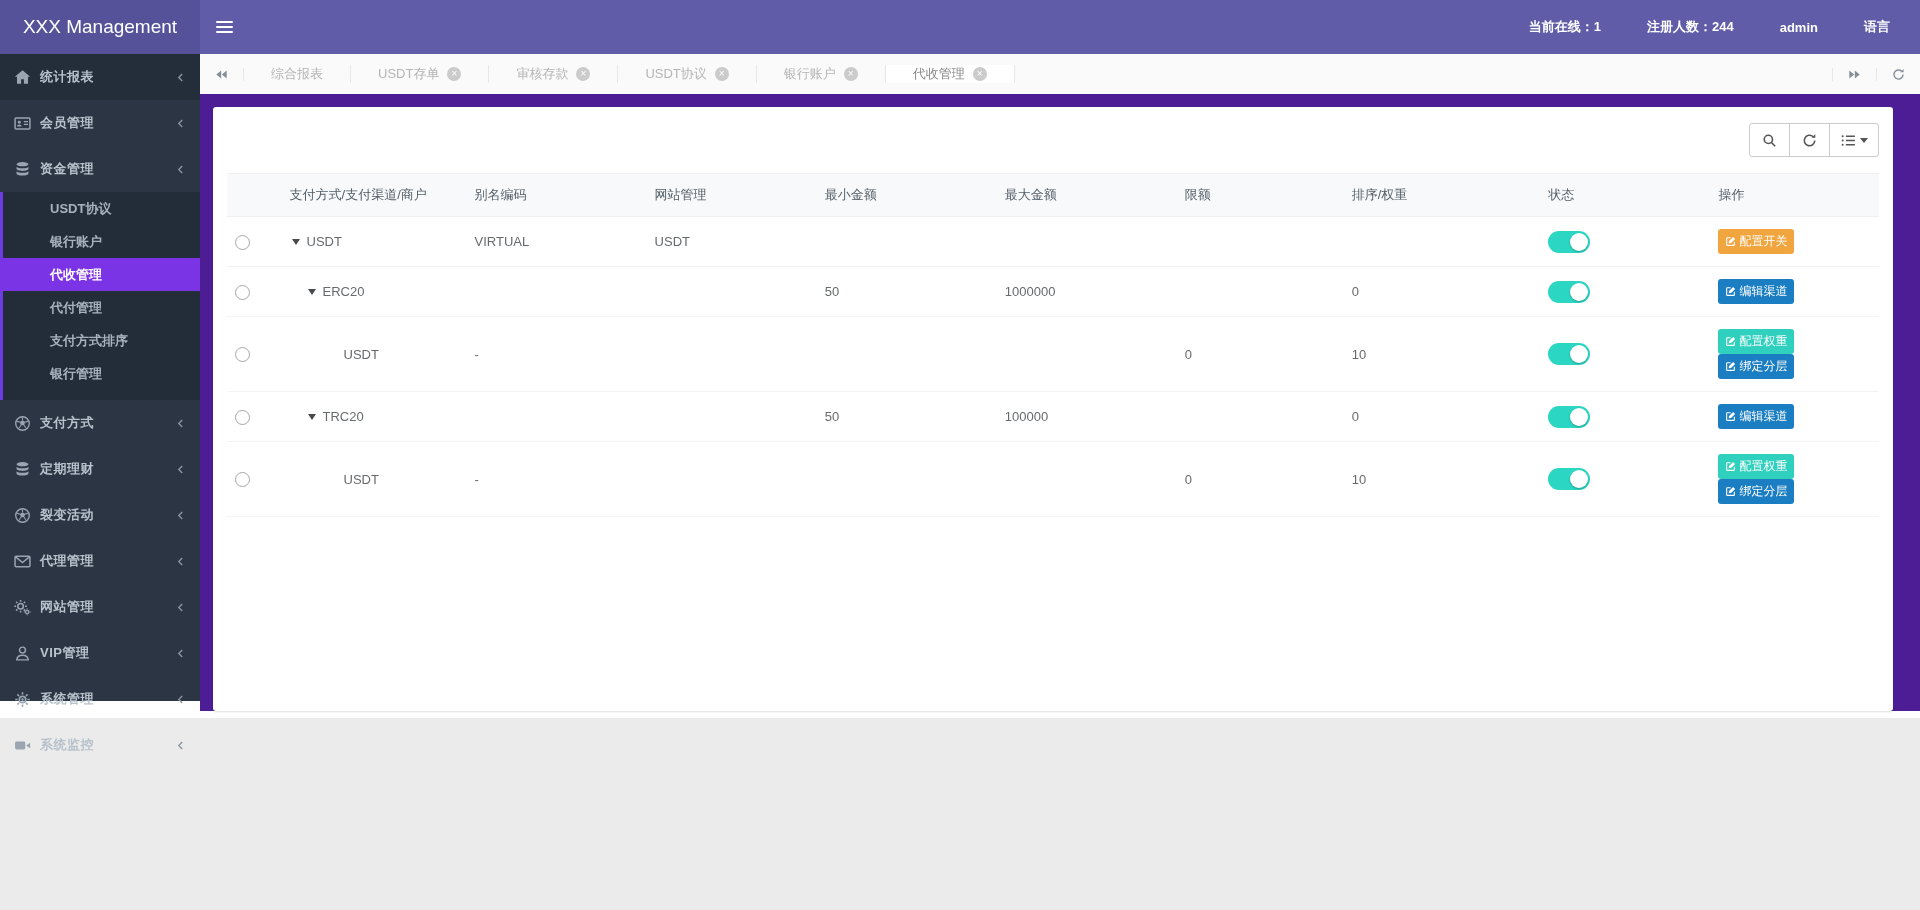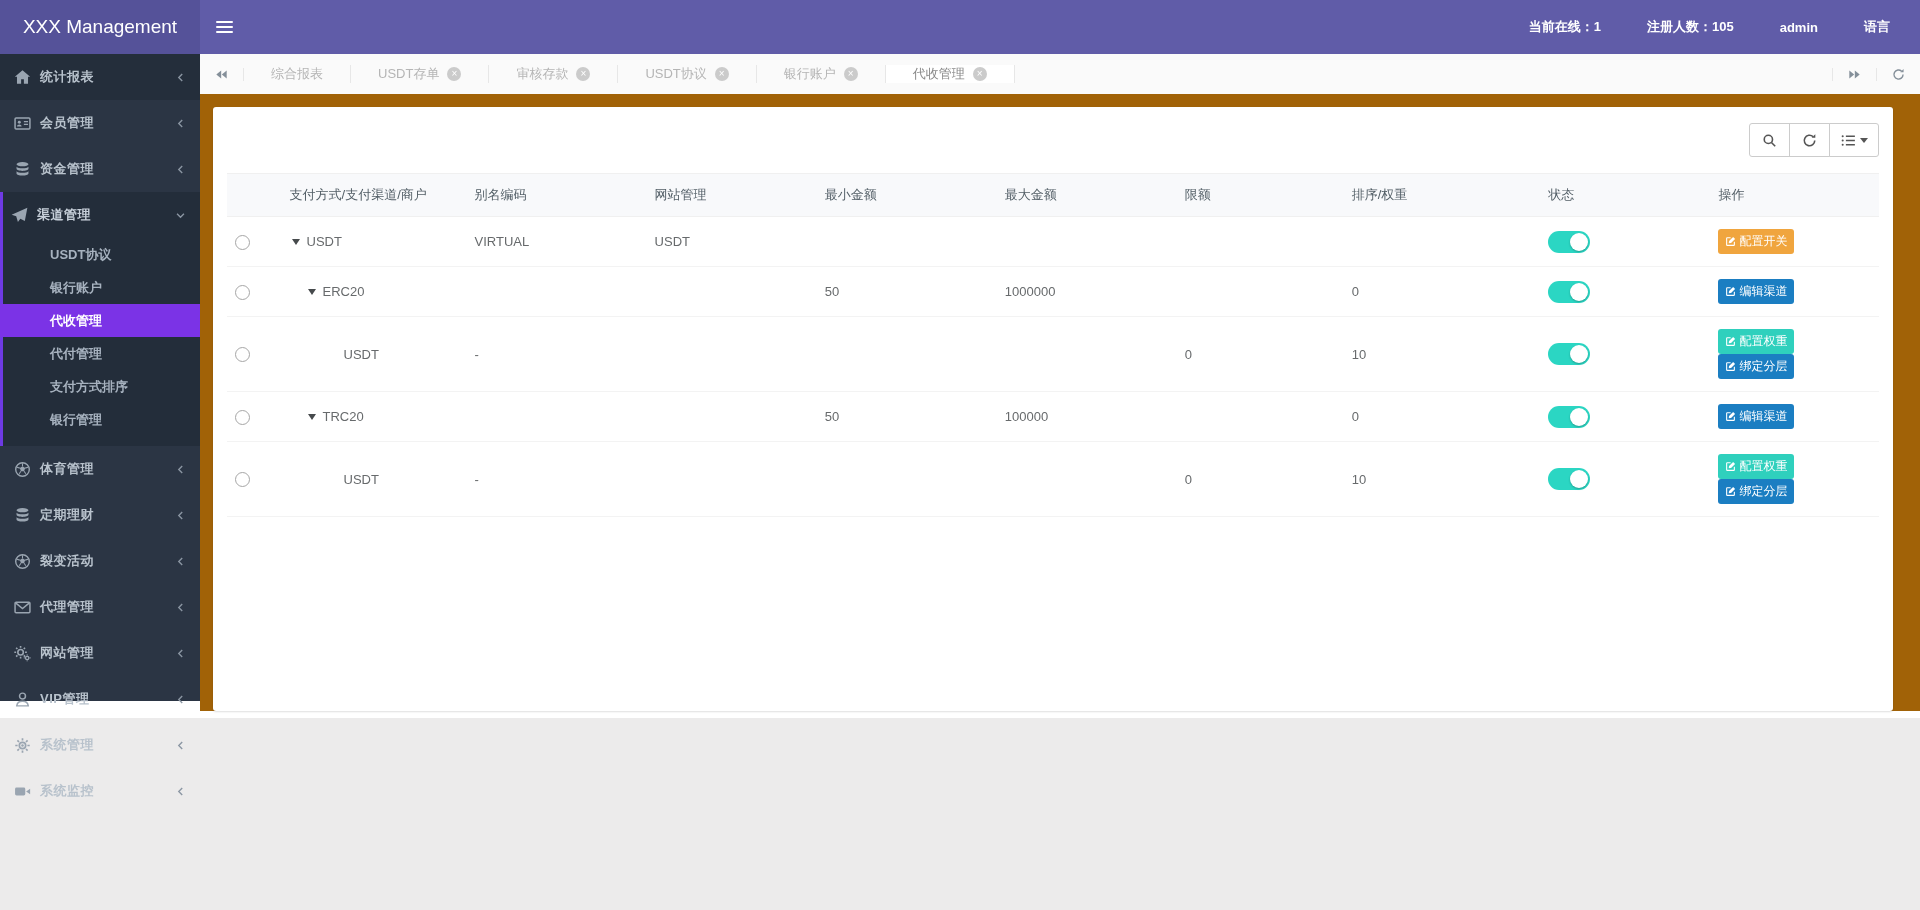--- a/index.html
+++ b/index.html
@@ -39,21 +39,21 @@
   .tabbar { height:40px; background:#fafafa; display:flex; align-items:center; font-size:13px; color:#b5b5b5; flex:none; }
   .tab-scroll { width:44px; display:flex; align-items:center; justify-content:center; color:#848f99; border-right:1px solid #e7e7e7; cursor:pointer; background:#fafafa; }
   .tab-scroll.rt { border-right:none; border-left:1px solid #e7e7e7; }
   .tab-scroll svg { width:13px; height:13px; }
   .tab { display:flex; align-items:center; gap:8px; padding:0 27px; border-right:1px solid #e7e7e7; cursor:pointer; white-space:nowrap; }
   .tab.active { background:#fff; color:#8a8a8a; }
   .tab-close { width:14px; height:14px; border-radius:50%; background:#cbcbcb; color:#fff; font-size:10px; line-height:14px; text-align:center; cursor:pointer; }
   .tab-fill { flex:1; }
 
   
-  .content { flex:1; background:#a16207; padding:13px 27px 0 13px; }
+  .content { flex:1; background:#4c1d95; padding:13px 27px 0 13px; }
   .card { background:#fff; height:604px; border-radius:3px; box-shadow:0 1px 2px rgba(0,0,0,.13); padding:16px 14px 0; }
   .card-tools { display:flex; justify-content:flex-end; margin-bottom:16px; }
   .btn-group { display:flex; }
   .btn-group button { width:41px; height:34px; background:#fff; border:1px solid #ccc; margin-left:-1px; display:flex; align-items:center; justify-content:center; gap:4px; color:#555; cursor:pointer; }
   .btn-group button:first-child { border-radius:3px 0 0 3px; margin-left:0; }
   .btn-group button:last-child { border-radius:0 3px 3px 0; width:50px; }
   .btn-group svg { width:15px; height:15px; }
   .dd-caret { width:0; height:0; border-left:4px solid transparent; border-right:4px solid transparent; border-top:5px solid #555; }
 
   
@@ -81,21 +81,21 @@
 
   <header class="navbar">
     <div class="brand">XXX Management</div>
     <button class="hamburger">
       <span class="bar"></span>
       <span class="bar"></span>
       <span class="bar"></span>
     </button>
     <div class="nav-right">
       <span>当前在线：1</span>
-      <span>注册人数：105</span>
+      <span>注册人数：244</span>
       <span class="clickable">admin</span>
       <span class="clickable">语言</span>
     </div>
   </header>
 
   <div class="shell">
 
     <aside class="sidebar">
       <div class="sn-item dark">
         <span class="sn-ic" style="display: inline-flex;">
@@ -136,50 +136,37 @@
           </span>
         <span class="sn-lb">资金管理</span>
         <span class="sn-ch" style="display: inline-flex;">
             <svg viewBox="0 0 16 16" fill="none" stroke="currentColor" stroke-width="2">
               <path d="M10.5 3L5.5 8l5 5"></path>
             </svg>
           </span>
       </div>
 
       <div class="sn-tree">
-        <div class="sn-item">
-          <span class="sn-ic" style="display: inline-flex;">
-              <svg viewBox="0 0 16 16" fill="currentColor">
-                <path d="M15.4.8L.6 7.2l4.3 1.6 1.6 5.4 2.3-3.2 4.2 2.2z"></path>
-              </svg>
-            </span>
-          <span class="sn-lb">渠道管理</span>
-          <span class="sn-ch" style="display: inline-flex;">
-              <svg viewBox="0 0 16 16" fill="none" stroke="currentColor" stroke-width="2">
-                <path d="M3 5.5l5 5 5-5"></path>
-              </svg>
-            </span>
-        </div>
         <div class="sn-subitem">USDT协议</div>
         <div class="sn-subitem">银行账户</div>
         <div class="sn-subitem active">代收管理</div>
         <div class="sn-subitem">代付管理</div>
         <div class="sn-subitem">支付方式排序</div>
         <div class="sn-subitem">银行管理</div>
       </div>
 
       <div class="sn-item">
         <span class="sn-ic" style="display: inline-flex;">
             <svg viewBox="0 0 16 16">
               <circle cx="8" cy="8" r="6.4" fill="none" stroke="currentColor" stroke-width="1.3"></circle>
               <path d="M8 4.9l2.5 1.8-1 3H6.5l-1-3z" fill="currentColor"></path>
               <path d="M8 4.9V2M10.5 6.7l2.7-.8M9.5 9.7l1.6 2.3M6.5 9.7l-1.6 2.3M5.5 6.7l-2.7-.8" stroke="currentColor" stroke-width="1"></path>
             </svg>
           </span>
-        <span class="sn-lb">体育管理</span>
+        <span class="sn-lb">支付方式</span>
         <span class="sn-ch" style="display: inline-flex;">
             <svg viewBox="0 0 16 16" fill="none" stroke="currentColor" stroke-width="2">
               <path d="M10.5 3L5.5 8l5 5"></path>
             </svg>
           </span>
       </div>
       <div class="sn-item">
         <span class="sn-ic" style="display: inline-flex;">
             <svg viewBox="0 0 16 16" fill="currentColor">
               <ellipse cx="8" cy="3" rx="5.6" ry="2"></ellipse>

